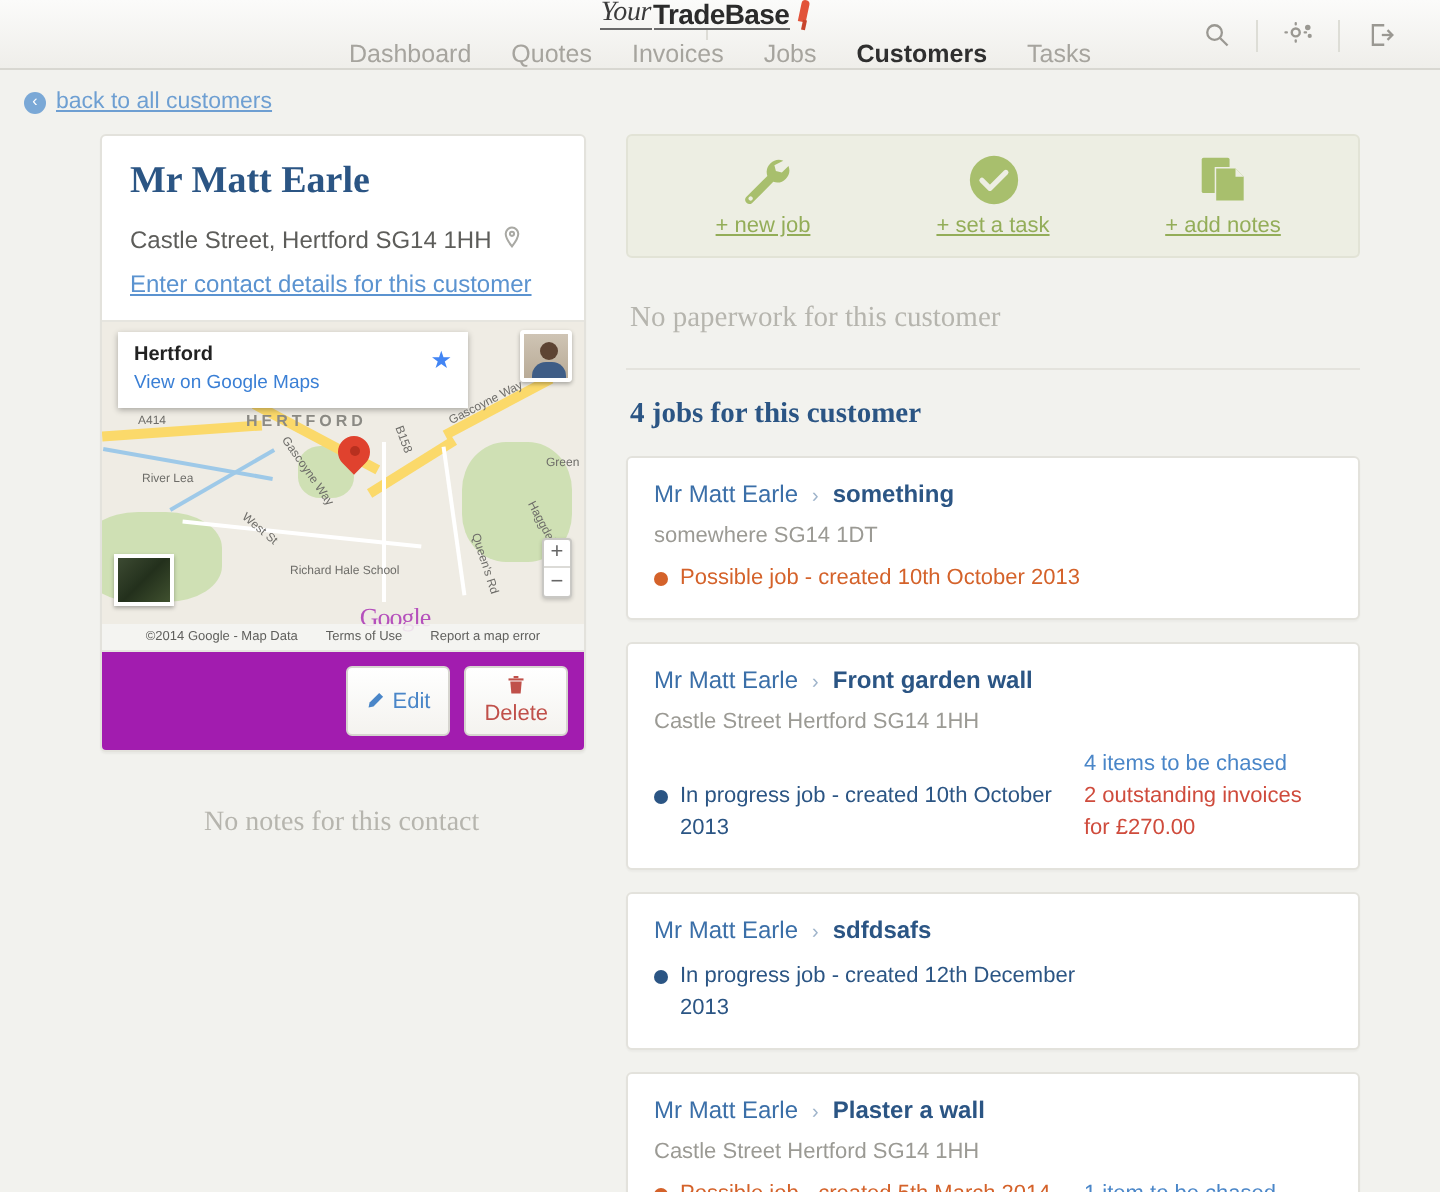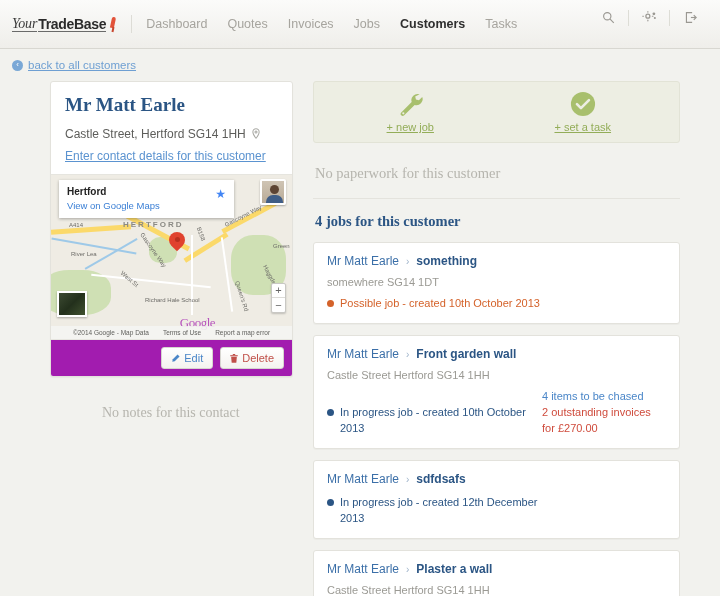--- a/index.html
+++ b/index.html
@@ -9,26 +9,27 @@
     background:#f2f2ee;
     font-family:"Liberation Sans", sans-serif;
     font-size:12px;
     color:#4a4a4a;
     overflow:hidden;
     position:relative;
   }
 
   
   .topbar{
-    height:49px; width:100%;
+    height:35px; width:100%;
     background:linear-gradient(#fbfbfa,#efeeea);
     border-bottom:1px solid #d8d7d1;
     display:flex; align-items:center;
     padding:0 12px;
     position:relative;
+    flex-direction:column;
   }
   .logo{ display:flex; align-items:flex-end; gap:1px; padding-right:14px; }
   .logo-your{
     font-family:"Liberation Serif", serif; font-style:italic;
     font-size:14px; color:#3b3b3b; letter-spacing:-.2px;
     border-bottom:1px solid #6a6a6a; line-height:14px;
   }
   .logo-tb{
     font-size:14px; font-weight:bold; color:#2b2b2b; letter-spacing:-.3px;
     border-bottom:1px solid #6a6a6a; line-height:14px;
@@ -169,21 +170,21 @@
   .cust-actions{
     background:#a21caf; border-top:1px solid #e6e5df;
     padding:7px 8px; display:flex; justify-content:flex-end; gap:7px;
   }
   .btn{
     border:1px solid #d6d5cf; background:linear-gradient(#ffffff,#f4f3ef);
     border-radius:3px; padding:4px 9px; font-size:11px;
     display:flex; align-items:center; gap:4px; cursor:pointer; color:#555;
   }
   .btn.edit{ color:#4a86c8; }
-  .btn.del{ color:#c0504a; }
+  .btn.del{ color:#c0504a;flex-direction:column; }
 
   .nonotes{
     font-family:"Liberation Serif", serif; font-size:14px;
     color:#b6b5ae; padding:28px 0 0 4px;margin-left:48px;
   }
 
   
   .actionbar{
     background:#edeee3; border:1px solid #e2e3d6; border-radius:3px;
     height:62px; display:flex; align-items:center;
@@ -387,20 +388,31 @@
         </a>
         <a href="#" class="act">
           <span class="act-ico">
             <svg width="26" height="26" viewBox="0 0 28 28" fill="#a8bf6d">
               <circle cx="14" cy="14" r="13"></circle>
               <path d="M7.5 14.2l4.3 4.3 8.6-8.6" stroke="#edeee3" stroke-width="2.8" fill="none" stroke-linecap="round" stroke-linejoin="round"></path>
             </svg>
           </span>
           <span class="act-label">+ set a task</span>
         </a>
+        <a href="#" class="act">
+          <span class="act-ico">
+            <svg width="26" height="26" viewBox="0 0 28 28" fill="#a8bf6d">
+              <rect x="2" y="2" width="15" height="19" rx="1"></rect>
+              <path d="M9 7h12l5 5v14H9z" fill="#edeee3"></path>
+              <path d="M9.8 7.8h10.4l4.4 4.4v12.9H9.8z" fill="#a8bf6d"></path>
+              <path d="M20.2 7.8v4.4h4.4z" fill="#edeee3"></path>
+            </svg>
+          </span>
+          <span class="act-label">+ add notes</span>
+        </a>
       </div>
 
     <div class="nopaper">No paperwork for this customer</div>
 
     <div class="jobs-title">4 jobs for this customer</div>
 
     <div id="jobs-list">
         <div class="job">
           <div class="job-head">
             <span class="job-cust">Mr Matt Earle</span>

